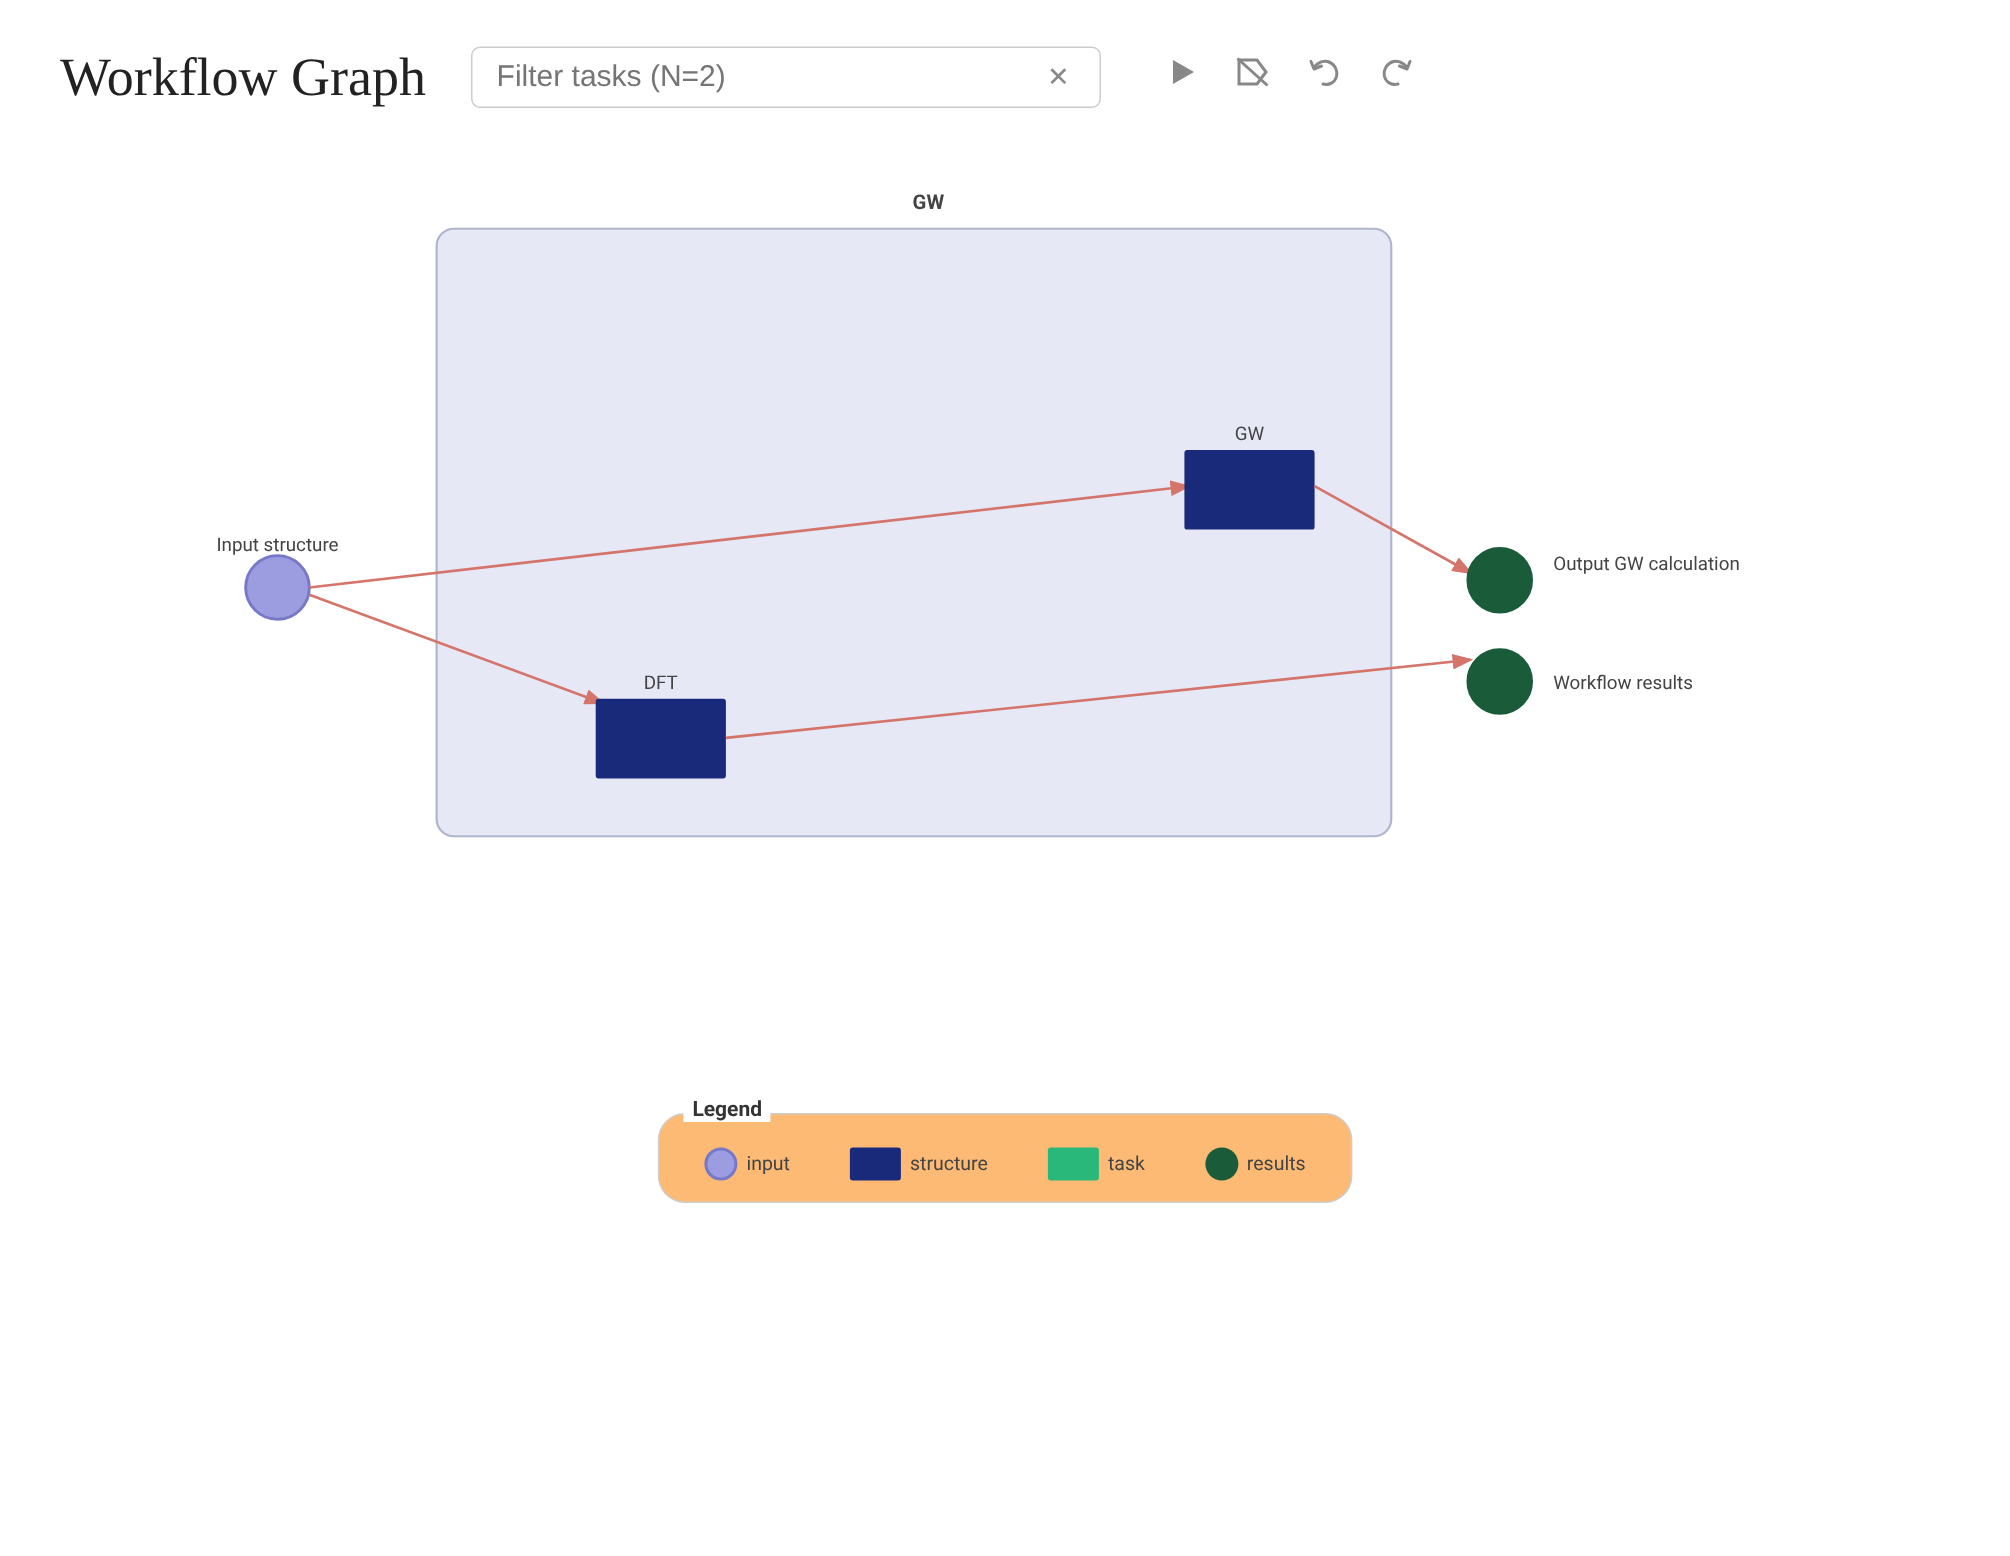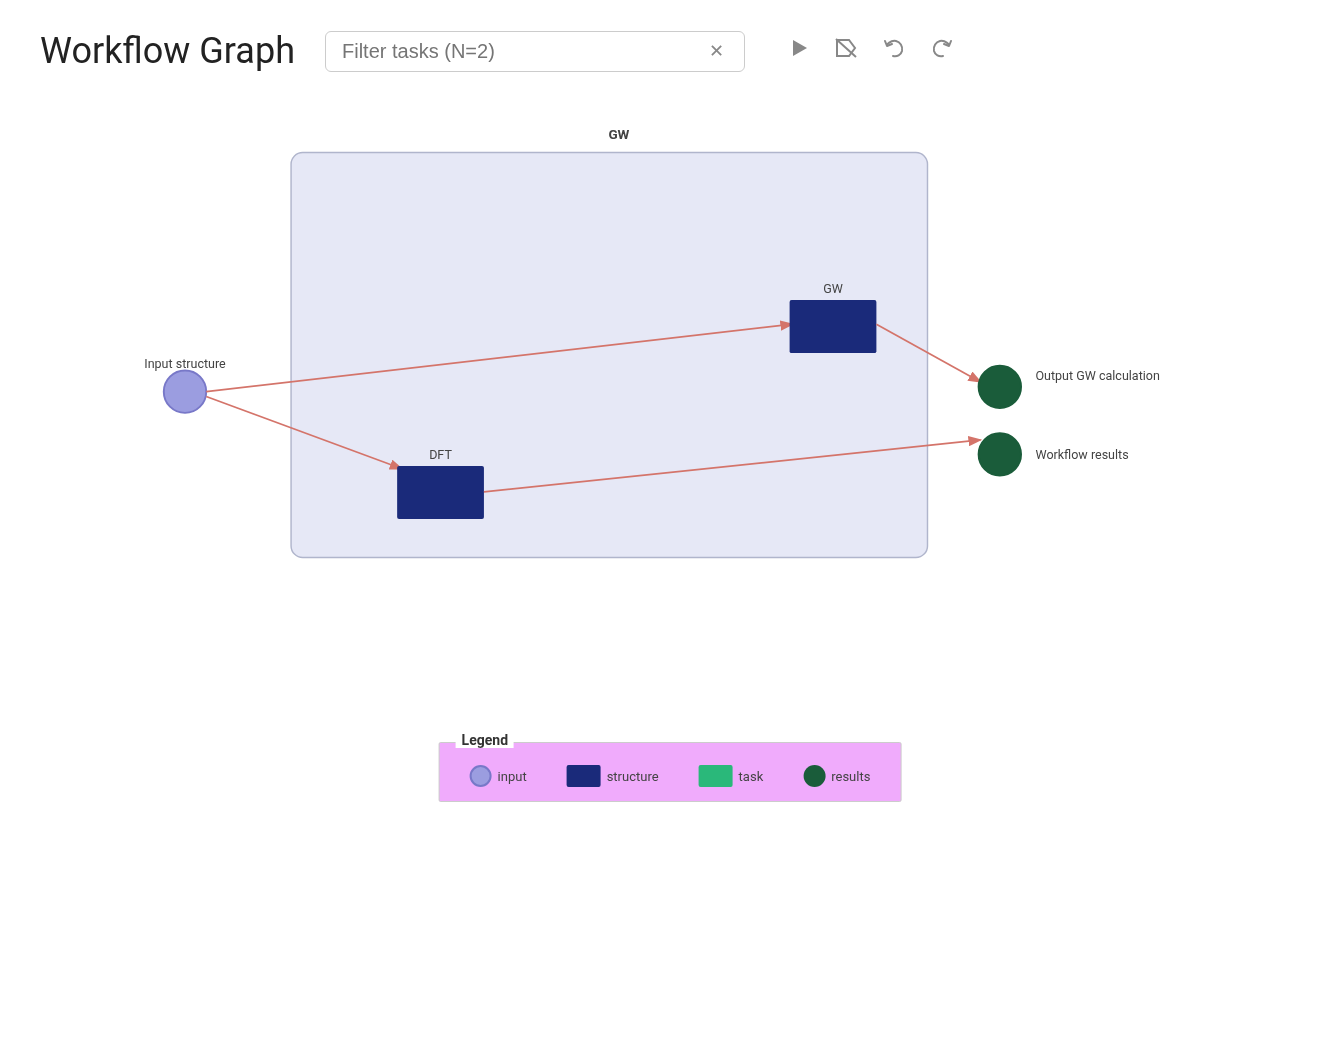--- a/index.html
+++ b/index.html
@@ -24,20 +24,21 @@
       align-items: center;
       gap: 30px;
       margin-bottom: 40px;
     }
 
     .page-title {
       font-size: 36px;
       font-weight: 400;
       color: #222;
       white-space: nowrap;
+      font-family: Liberation Serif, serif;
     }
 
     .filter-bar {
       display: flex;
       align-items: center;
       border: 1.5px solid #ccc;
       border-radius: 6px;
       padding: 8px 16px;
       background: #fff;
       width: 420px;
@@ -97,26 +98,26 @@
       height: 540px;
       overflow: visible;
     }
 
     .legend {
       position: absolute;
       bottom: 20px;
       left: 50%;
       transform: translateX(-50%);
       border: 1.5px solid #ccc;
-      border-radius: 2px;
+      border-radius: 18px;
       padding: 14px 30px 14px 30px;
       display: flex;
       align-items: flex-end;
       gap: 0;
-      background: #f0abfc;
+      background: #fdba74;
     }
 
     .legend-title {
       font-weight: 700;
       font-size: 14px;
       color: #333;
       margin-right: 24px;
       position: absolute;
       top: -11px;
       left: 16px;

